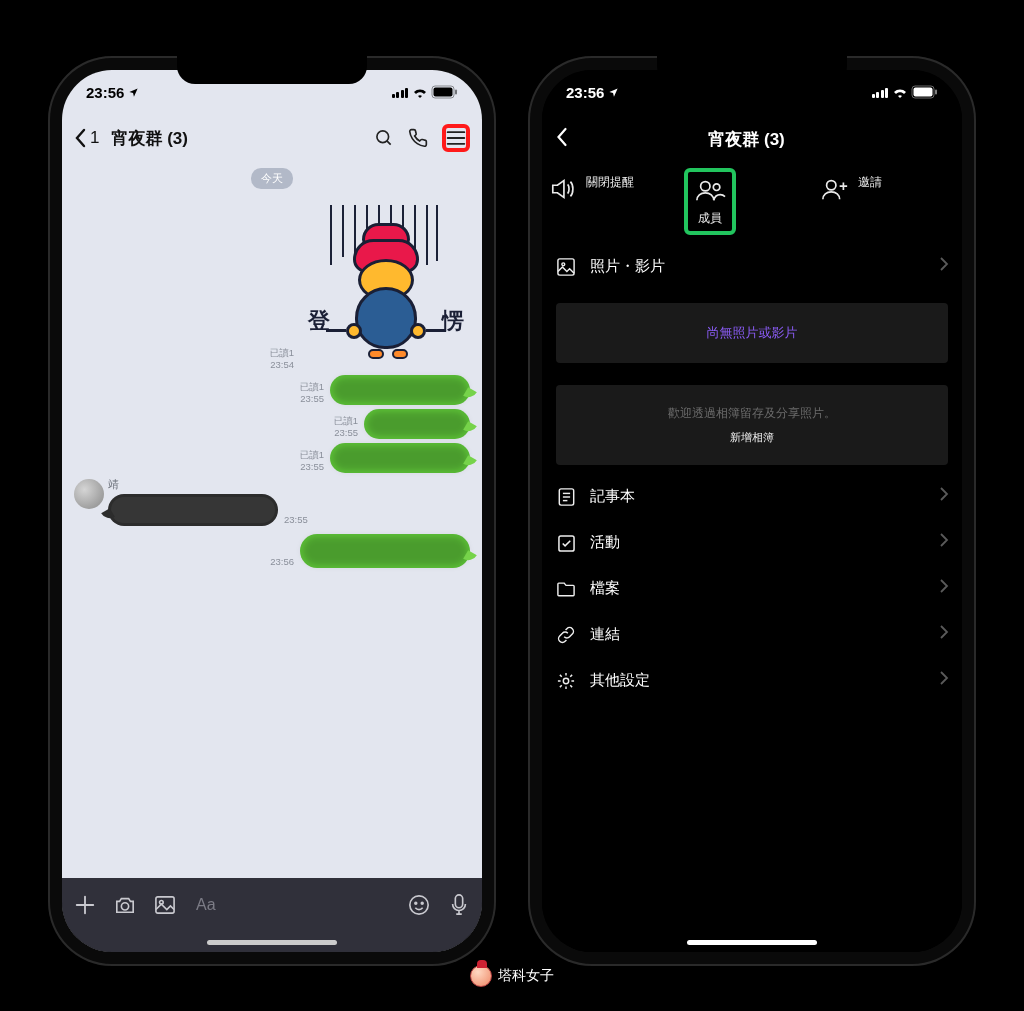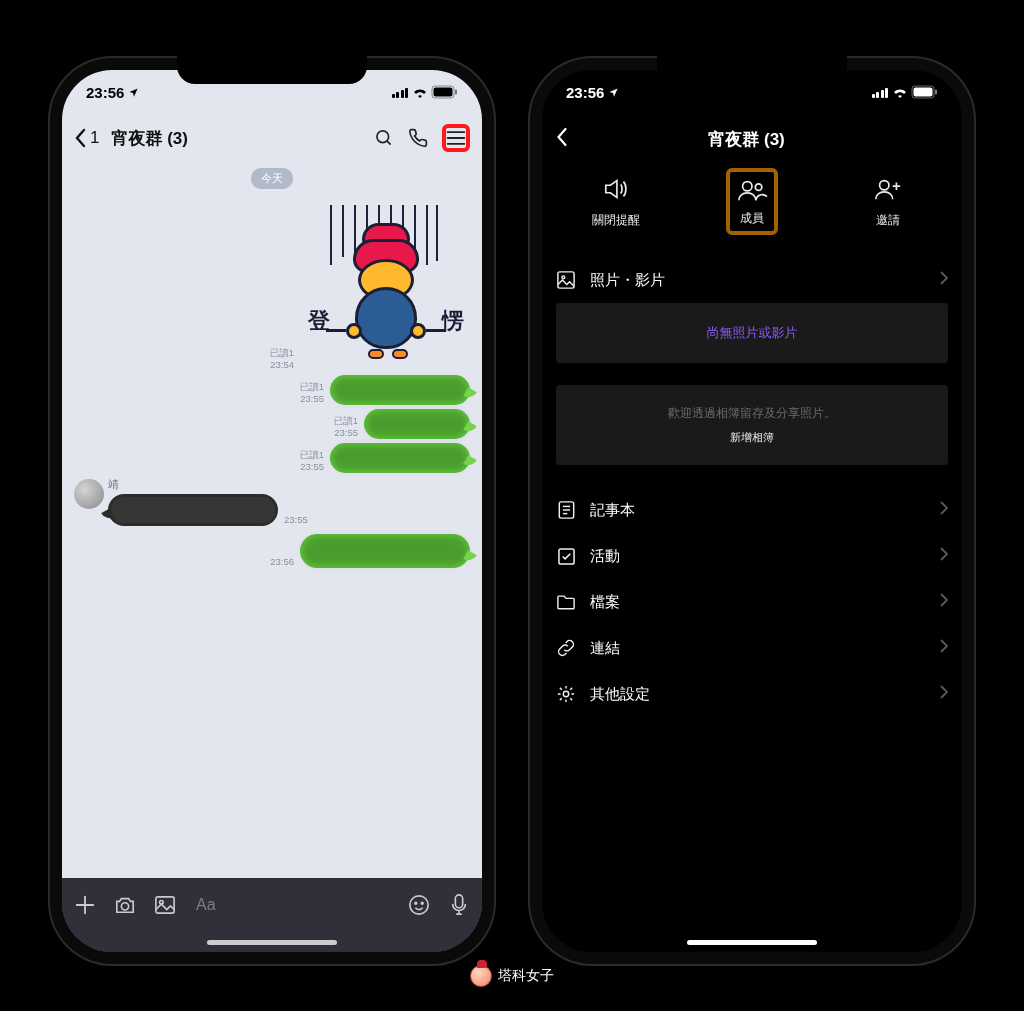--- a/index.html
+++ b/index.html
@@ -74,27 +74,27 @@
   .home-ind.dark .home-bar { background:#fff;}
   .chat-input-wrap { background:#000000;}
   .screen-chat .home-ind { background:#30303a;}
   .screen-chat .home-ind .home-bar { background:#ccc;}
 
   
   .screen-set { width:100%; height:calc(100% - 44px); background:#000; display:flex; flex-direction:column; color:#fff;}
   .set-header { height:50px; display:flex; align-items:center; padding:0 14px;}
   .set-title { flex:1; text-align:center; font-size:17px; font-weight:600; margin-left:-24px;}
   .action-row { display:flex; padding:10px 6px 22px; }
-  .action-item { flex:1; display:flex; flex-direction:column; align-items:center; gap:8px; color:#eaeaea;}
+  .action-item { flex:1; display:flex; gap:8px; color:#eaeaea;}
   .action-item .ai-icon { width:30px; height:30px; display:flex; align-items:center; justify-content:center;}
   .action-item .ai-label { font-size:12px;}
-  .action-item.hl .ai-inner { border:4px solid #a16207; border-radius:6px; padding:4px 8px 4px; display:flex; flex-direction:column; align-items:center; gap:6px; margin-top:-6px;}
+  .action-item.hl .ai-inner { border:4px solid #22c55e; border-radius:6px; padding:4px 8px 4px; display:flex; flex-direction:column; align-items:center; gap:6px; margin-top:-6px;}
   .action-item.hl .ai-icon { width:28px; height:28px;}
   .set-body { flex:1; padding:0 14px; overflow:hidden;}
-  .sec-row { display:flex; align-items:center; height:46px; }
+  .sec-row { display:flex; align-items:flex-start; height:46px; }
   .sec-row .sr-icon { width:20px; height:20px; display:flex; align-items:center; justify-content:center; color:#eee; margin-right:14px;}
   .sec-row .sr-label { flex:1; font-size:15px;}
   .sec-row .chev { color:#5a5a5a;}
   .panel { background:#1a1a1a; border-radius:4px; padding:20px 10px; text-align:center; margin-bottom:22px;}
   .panel .p1 { font-size:12px; color:#6a6a6a; margin-bottom:8px;}
   .panel .p2 { font-size:11px; color:#eee; font-weight:500;}
   .panel.single { color:#8b5cf6; font-size:13px; padding:21px 10px;}
 
   .watermark { position:absolute; bottom:24px; left:50%; transform:translateX(-50%); display:flex; align-items:center; gap:6px; color:#fff; font-size:14px; z-index:60;}
   .wm-ava { width:22px; height:22px; border-radius:50%; background:radial-gradient(circle at 35% 30%, #ffd8c2, #e86); border:1px solid #b44; position:relative;}

